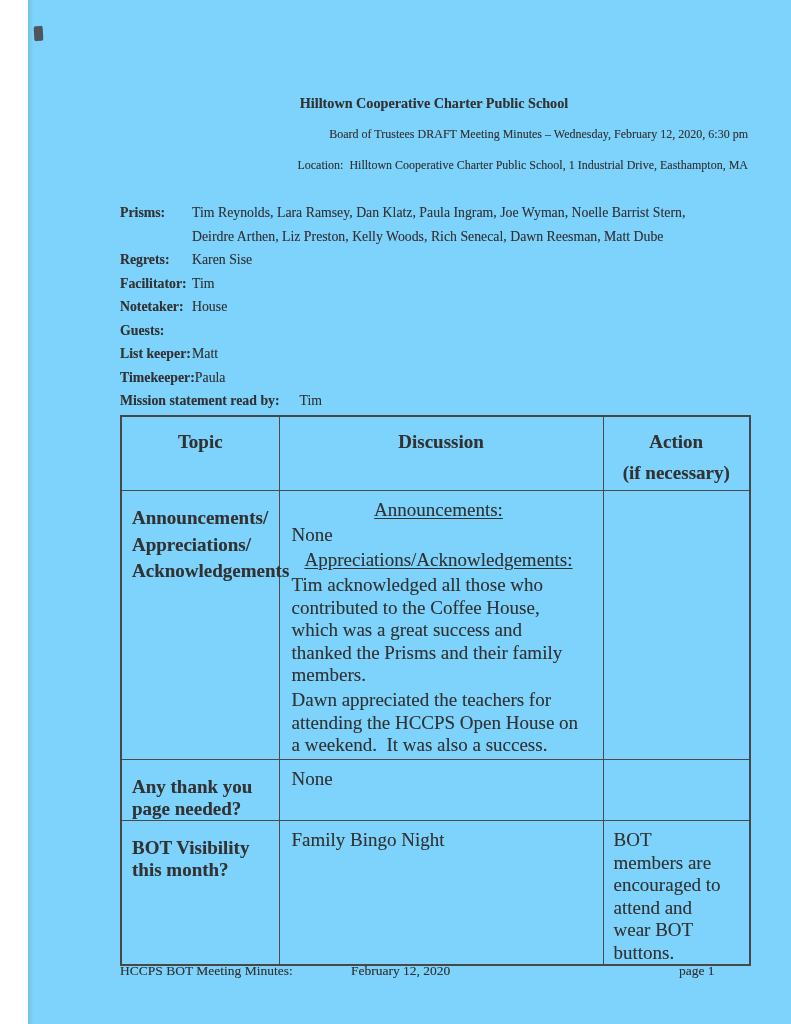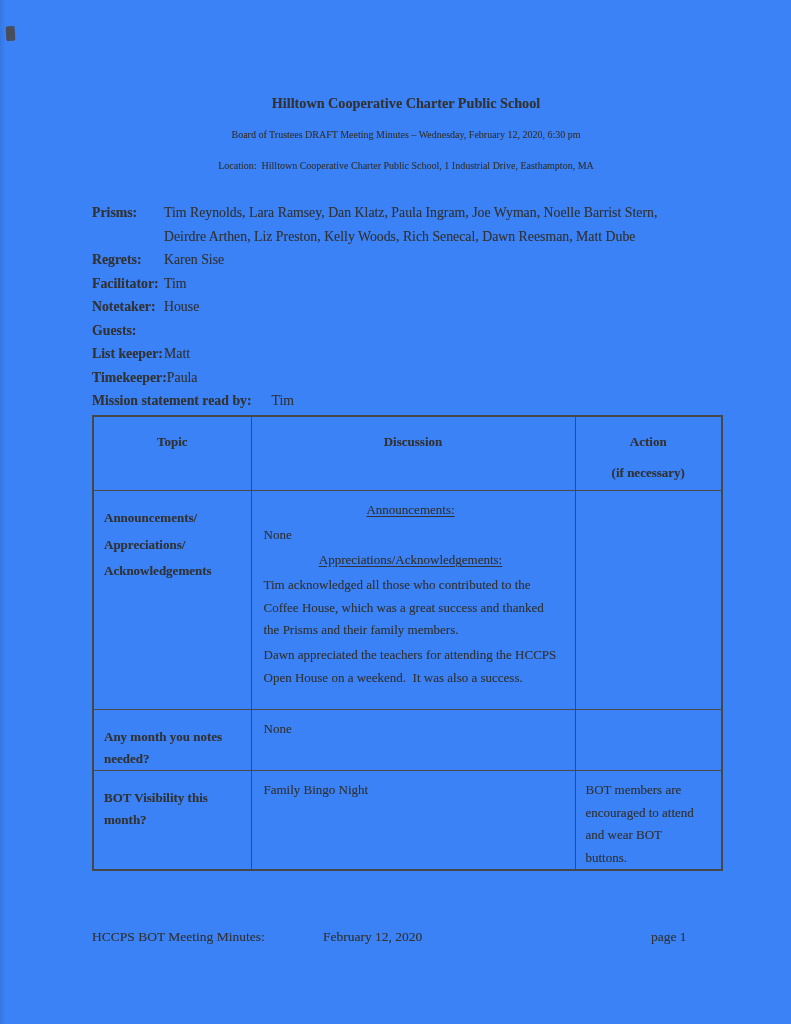--- a/index.html
+++ b/index.html
@@ -5,56 +5,56 @@
   html,body{margin:0;padding:0;}
   body{
     width:791px;height:1024px;
     background:#ffffff;
     font-family:"Liberation Serif","DejaVu Serif",serif;
     color:#323232;
     position:relative;
     overflow:hidden;
     text-shadow:0 0 0.5px rgba(50,50,50,0.35);
   }
-  .page{position:absolute;inset:0;background:#3b82f6;}
+  .page{position:absolute;inset:0;background:#7dd3fc;margin-left:28px;}
   .scan-edge{position:absolute;left:0;top:0;width:5px;height:100%;
     background:linear-gradient(to right,rgba(0,0,0,0.09),rgba(0,0,0,0));}
   .scan-mark{position:absolute;left:6px;top:26px;width:9px;height:15px;
     background:#4a4a4d;border-radius:2px;transform:rotate(-3deg);opacity:.92;}
   .content{position:absolute;left:92px;top:0;width:628px;font-size:13.8px;}
   .doc-heading{text-align:center;}
   .doc-title{margin-top:95px;font-weight:bold;font-size:14.2px;line-height:17px;}
-  .doc-sub{margin-top:14px;font-size:10px;line-height:17px;}
+  .doc-sub{margin-top:14px;font-size:12px;line-height:17px;text-align:right;}
   .meta{margin-top:27px;line-height:23.5px;}
   .meta-row{display:flex;}
   .meta-label{flex:0 0 72px;font-weight:bold;white-space:nowrap;}
   .meta-value{max-width:552px;}
   .vline{display:block;}
   .meta-inline .meta-label-inline{font-weight:bold;}
   .meta-inline .inline-val{margin-left:20px;}
   table.minutes{border-collapse:collapse;margin-top:2px;width:629px;
     border:2px solid #474747;table-layout:fixed;}
   table.minutes th,table.minutes td{border:1.5px solid #4a4a4a;vertical-align:top;
-    font-size:13px;}
+    font-size:19px;}
   col.c-topic{width:158px;}
   col.c-disc{width:324px;}
   col.c-action{width:147px;}
   tr.hdr{height:75px;}
   tr.hdr th{font-weight:bold;text-align:center;padding-top:16px;line-height:17px;}
   .hdr-line2{margin-top:14px;}
   td.topic{font-weight:bold;padding:16px 8px 0 10px;line-height:22px;}
   td.topic .tline{margin-bottom:4.5px;}
   td.disc{padding:8px 17px 0 12px;line-height:22.5px;}
   td.disc .para{margin:0 0 2.5px 0;}
   .u{text-decoration:underline;text-underline-offset:2px;text-align:center;}
   td.action{padding:8px 24px 0 10px;line-height:22.5px;}
   tr.r1{height:219px;}
   tr.r2{height:59px;}
   tr.r3{height:83px;}
-  .footer{position:absolute;left:92px;top:929px;width:628px;height:20px;font-size:13.5px;}
+  .footer{position:absolute;left:92px;top:963px;width:628px;height:20px;font-size:13.5px;}
   .footer span{position:absolute;top:0;white-space:nowrap;}
   .f-label{left:0;}
   .f-date{left:231px;}
   .f-page{left:559px;}
 </style>
 </head>
 <body>
 
 <div class="page">
   <div class="scan-edge"></div>
@@ -132,21 +132,21 @@
         <td class="disc">
           <div class="para u">Announcements:</div>
           <div class="para">None</div>
           <div class="para u">Appreciations/Acknowledgements:</div>
           <div class="para">Tim acknowledged all those who contributed to the Coffee House, which was a great success and thanked the Prisms and their family members.</div>
           <div class="para">Dawn appreciated the teachers for attending the HCCPS Open House on a weekend.&nbsp; It was also a success.</div>
         </td>
         <td class="action"></td>
       </tr>
       <tr class="r2">
-        <td class="topic">Any month you notes needed?</td>
+        <td class="topic">Any thank you page needed?</td>
         <td class="disc">
           <div class="para">None</div>
         </td>
         <td class="action"></td>
       </tr>
       <tr class="r3">
         <td class="topic">BOT Visibility this month?</td>
         <td class="disc">
           <div class="para">Family Bingo Night</div>
         </td>

